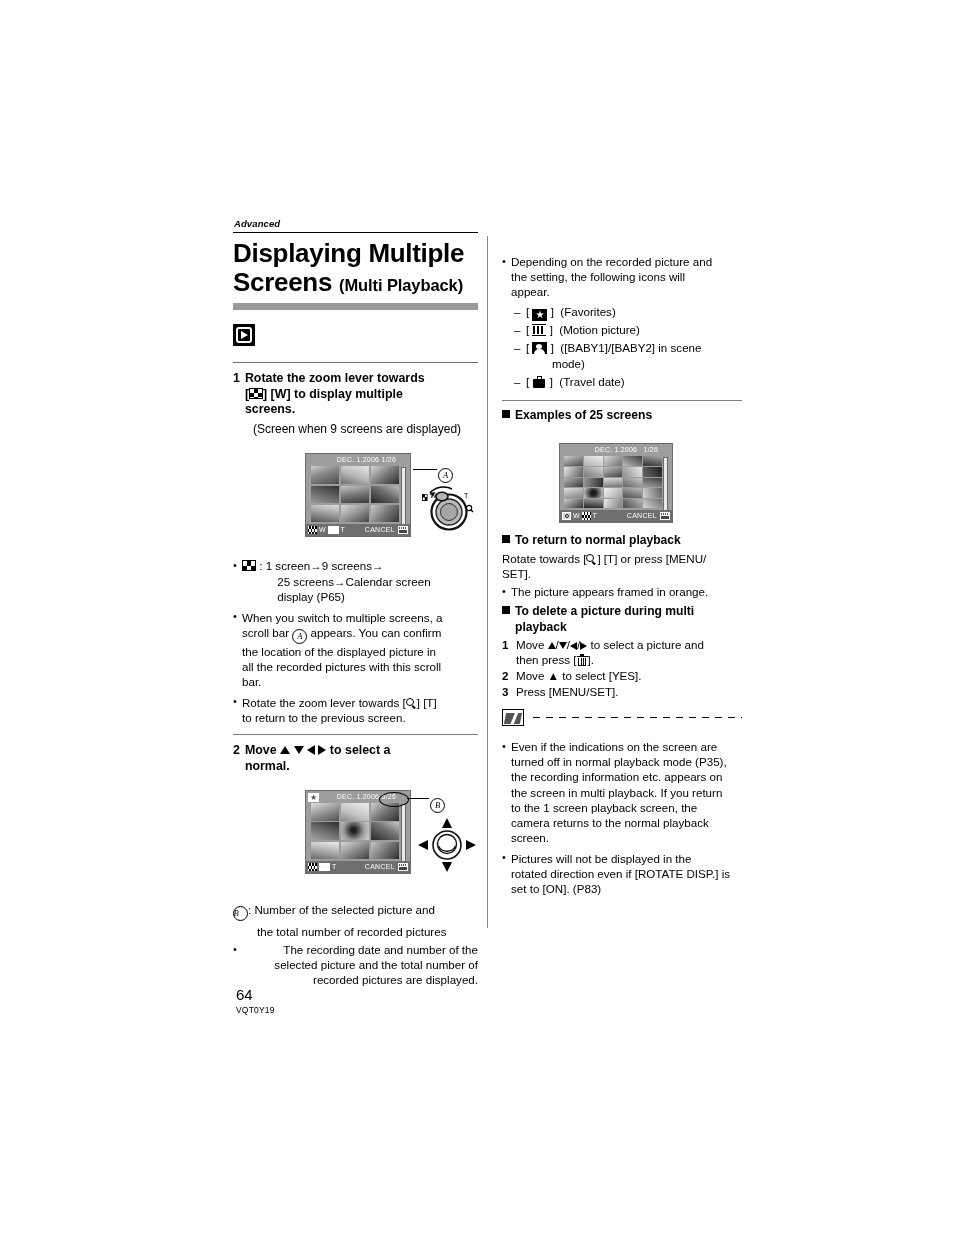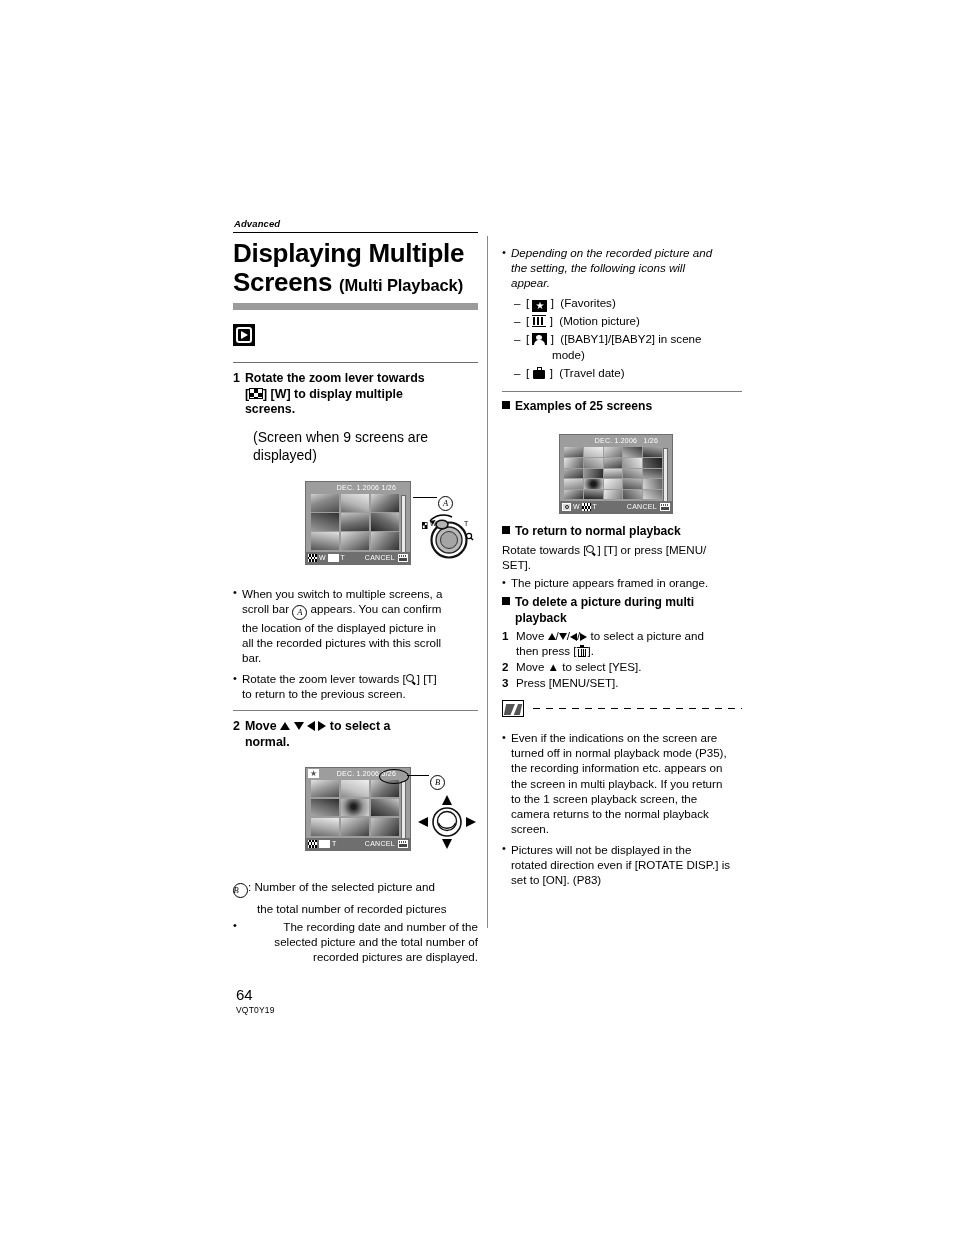--- a/index.html
+++ b/index.html
@@ -114,23 +114,23 @@
     font-size: 12.4px;
     font-weight: bold;
     line-height: 1.26;
     display: flex;
     gap: 5px;
     margin-bottom: 2px;
   }
   .step-num { flex: 0 0 auto; }
   .step-txt { flex: 1 1 auto; }
   .caption {
-    font-size: 14px;
+    font-size: 12px;
     line-height: 1.28;
-    margin: 11px 0 0 20px;
+    margin: 4px 0 0 20px;
   }
 
   
   ul.bul {
     list-style: none;
     margin: 7px 0 0 0;
     padding: 0;
   }
   ul.bul > li {
     font-size: 11.6px;
@@ -660,20 +660,28 @@
         </g>
         <g transform="translate(47,24)">
           <circle cx="3" cy="3" r="2.6" fill="none" stroke="#000" stroke-width="1.2"></circle>
           <line x1="5" y1="5" x2="7" y2="7" stroke="#000" stroke-width="1.4"></line>
         </g>
       </svg>
     </div>
 
     <ul class="bul">
       <li>
+        <span class="ico-grid"><span class="r1"></span><span class="r2"></span></span>
+        <span style="display:inline-block;vertical-align:top;">
+          <span>: 1 screen→9 screens→</span><br>
+          <span style="padding-left:18px;display:inline-block;">25 screens→Calendar screen</span><br>
+          <span style="padding-left:18px;display:inline-block;">display (P65)</span>
+        </span>
+      </li>
+      <li>
         <span>When you switch to multiple screens, a</span><br>
         <span>scroll bar </span><span class="callout-circ">A</span><span> appears. You can confirm</span><br>
         <span>the location of the displayed picture in</span><br>
         <span>all the recorded pictures with this scroll</span><br>
         <span>bar.</span>
       </li>
       <li>
         <span>Rotate the zoom lever towards [</span><span class="ico-mag"><span class="c"></span><span class="h"></span></span><span>] [T]</span><br>
         <span>to return to the previous screen.</span>
       </li>
@@ -772,21 +780,21 @@
         <span>The recording date and number of the</span><br>
         <span>selected picture and the total number of</span><br>
         <span>recorded pictures are displayed.</span>
       </li>
     </ul>
 
   </div>
 
   <div class="col-right">
 
-    <ul class="bul" style="margin-top:3px;font-style:italic;">
+    <ul class="bul" style="margin-top:12px;">
       <li>
         <span>Depending on the recorded picture and</span><br>
         <span>the setting, the following icons will</span><br>
         <span>appear.</span>
       </li>
     </ul>
 
     <div style="margin:-1px 0 0 10px;">
       <div class="dashitem">
         [&nbsp;<span class="ico-star">★</span>&nbsp;]&nbsp;

